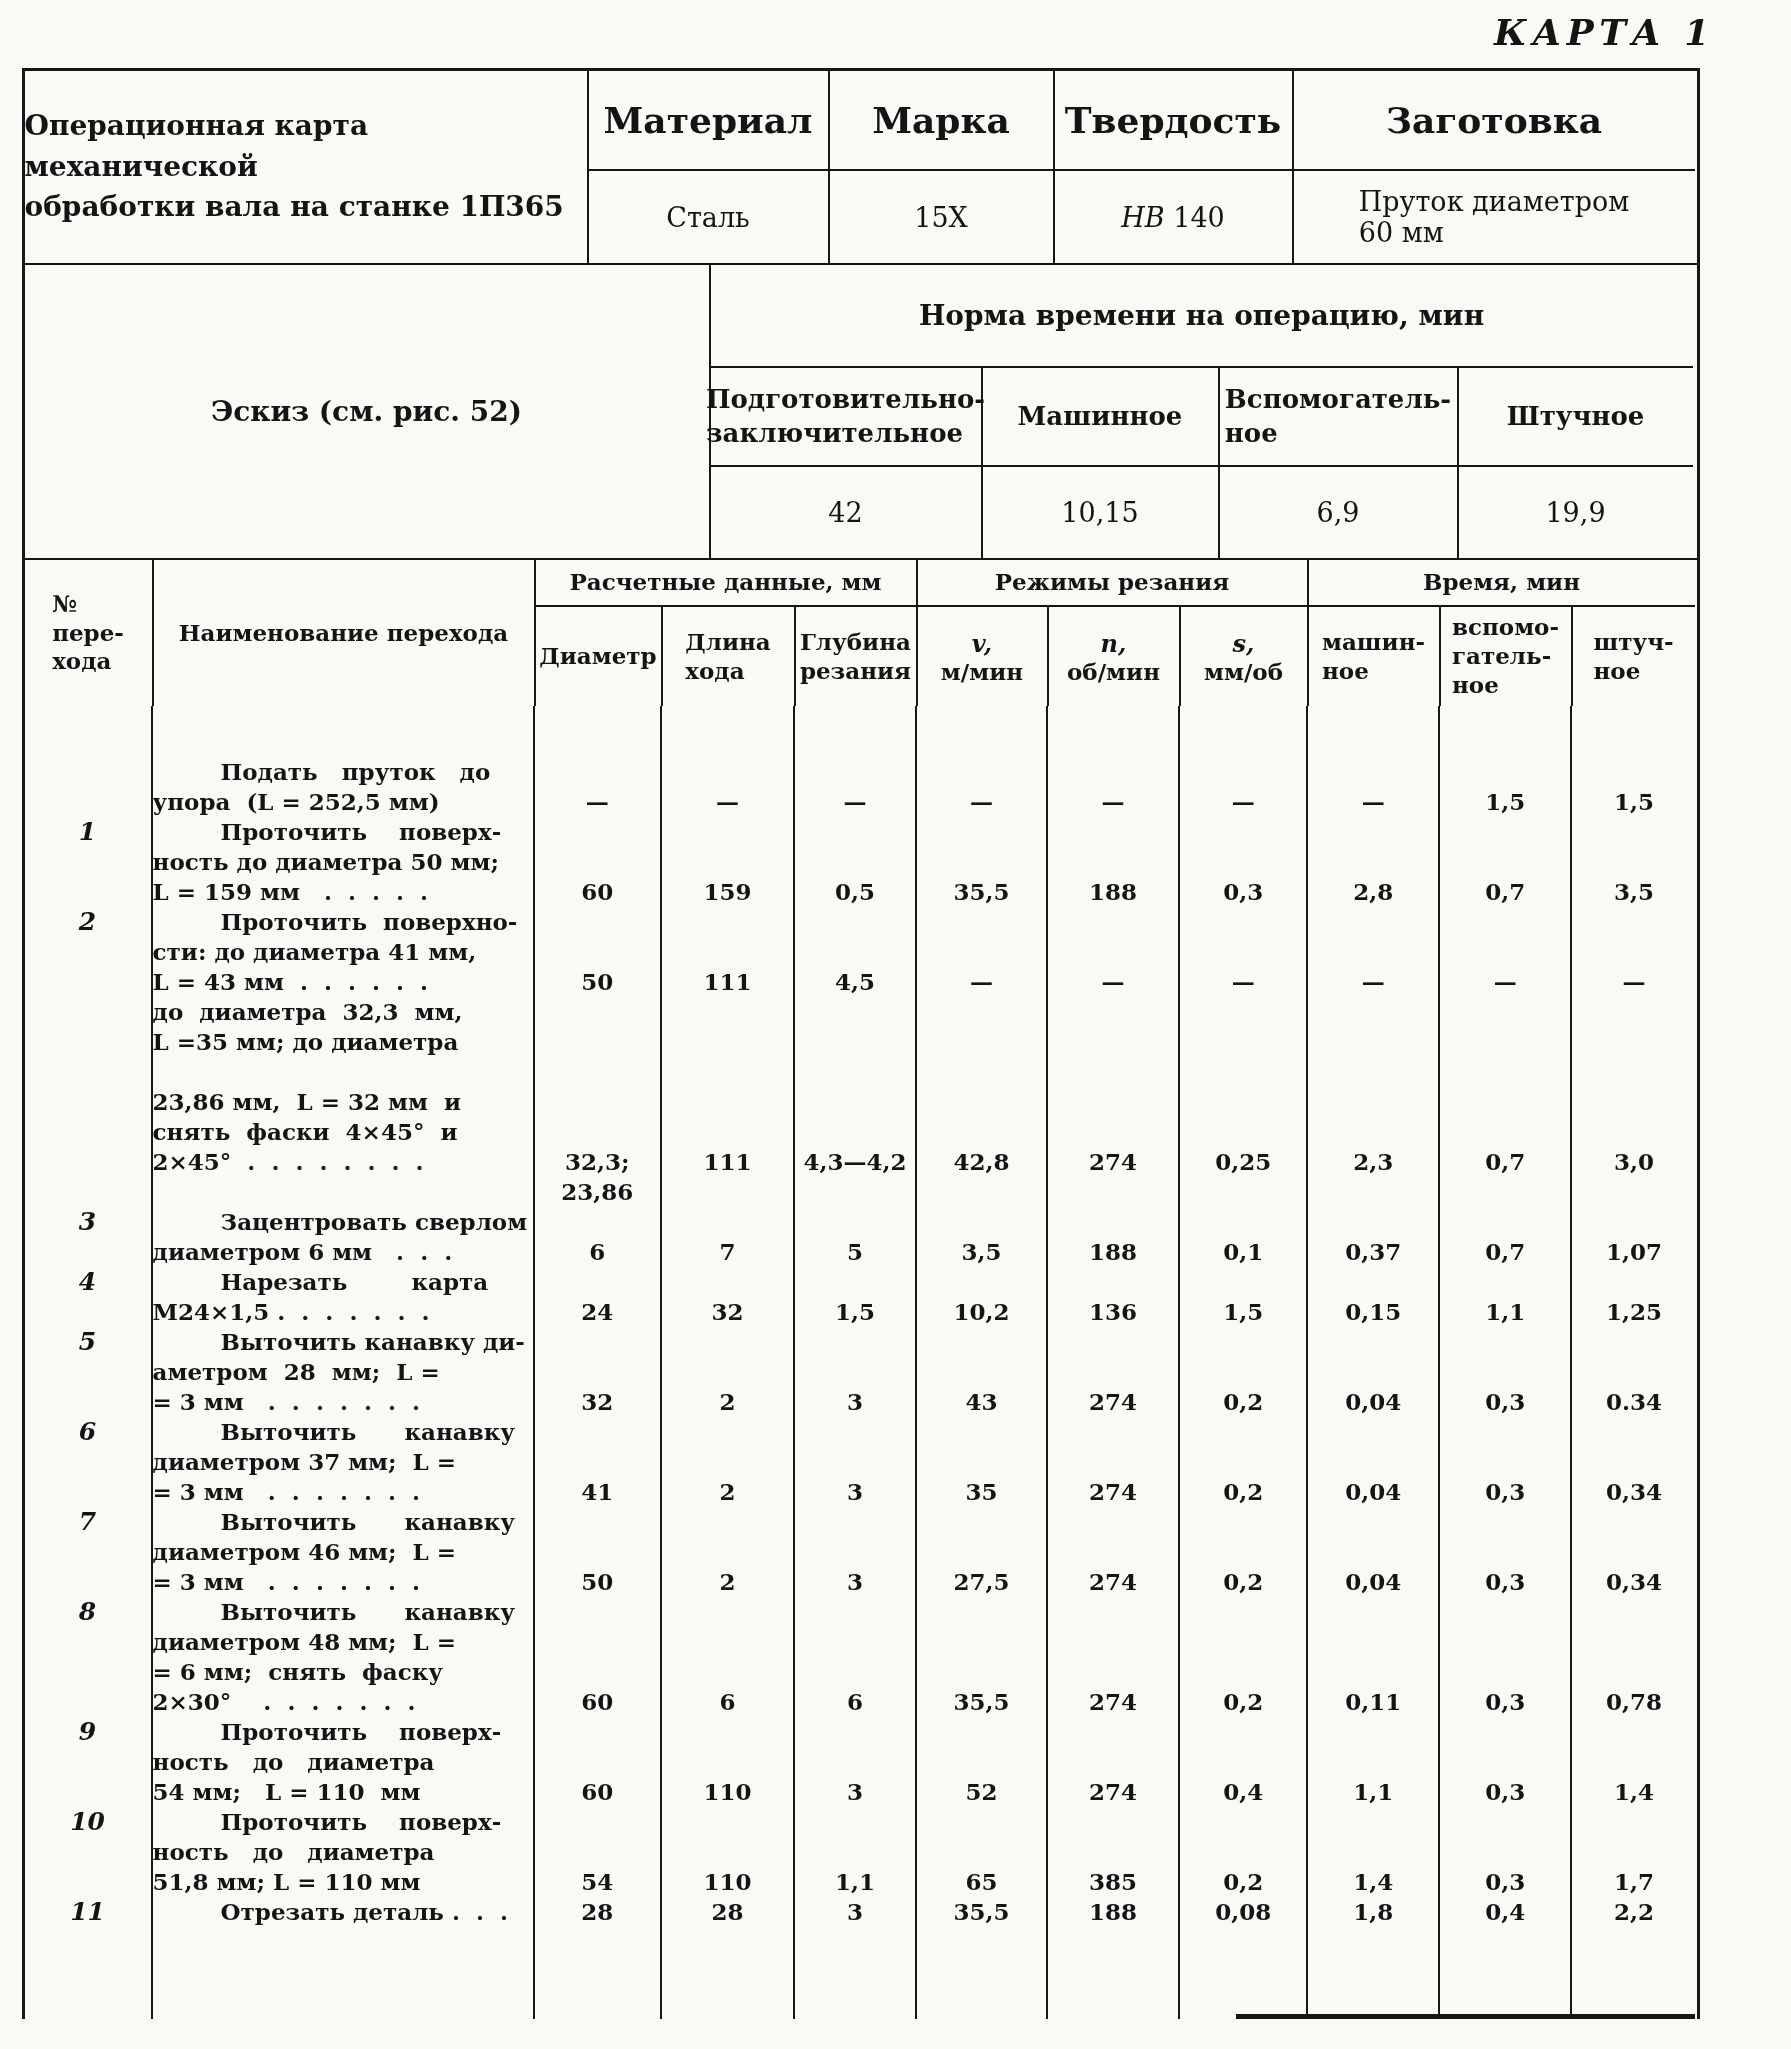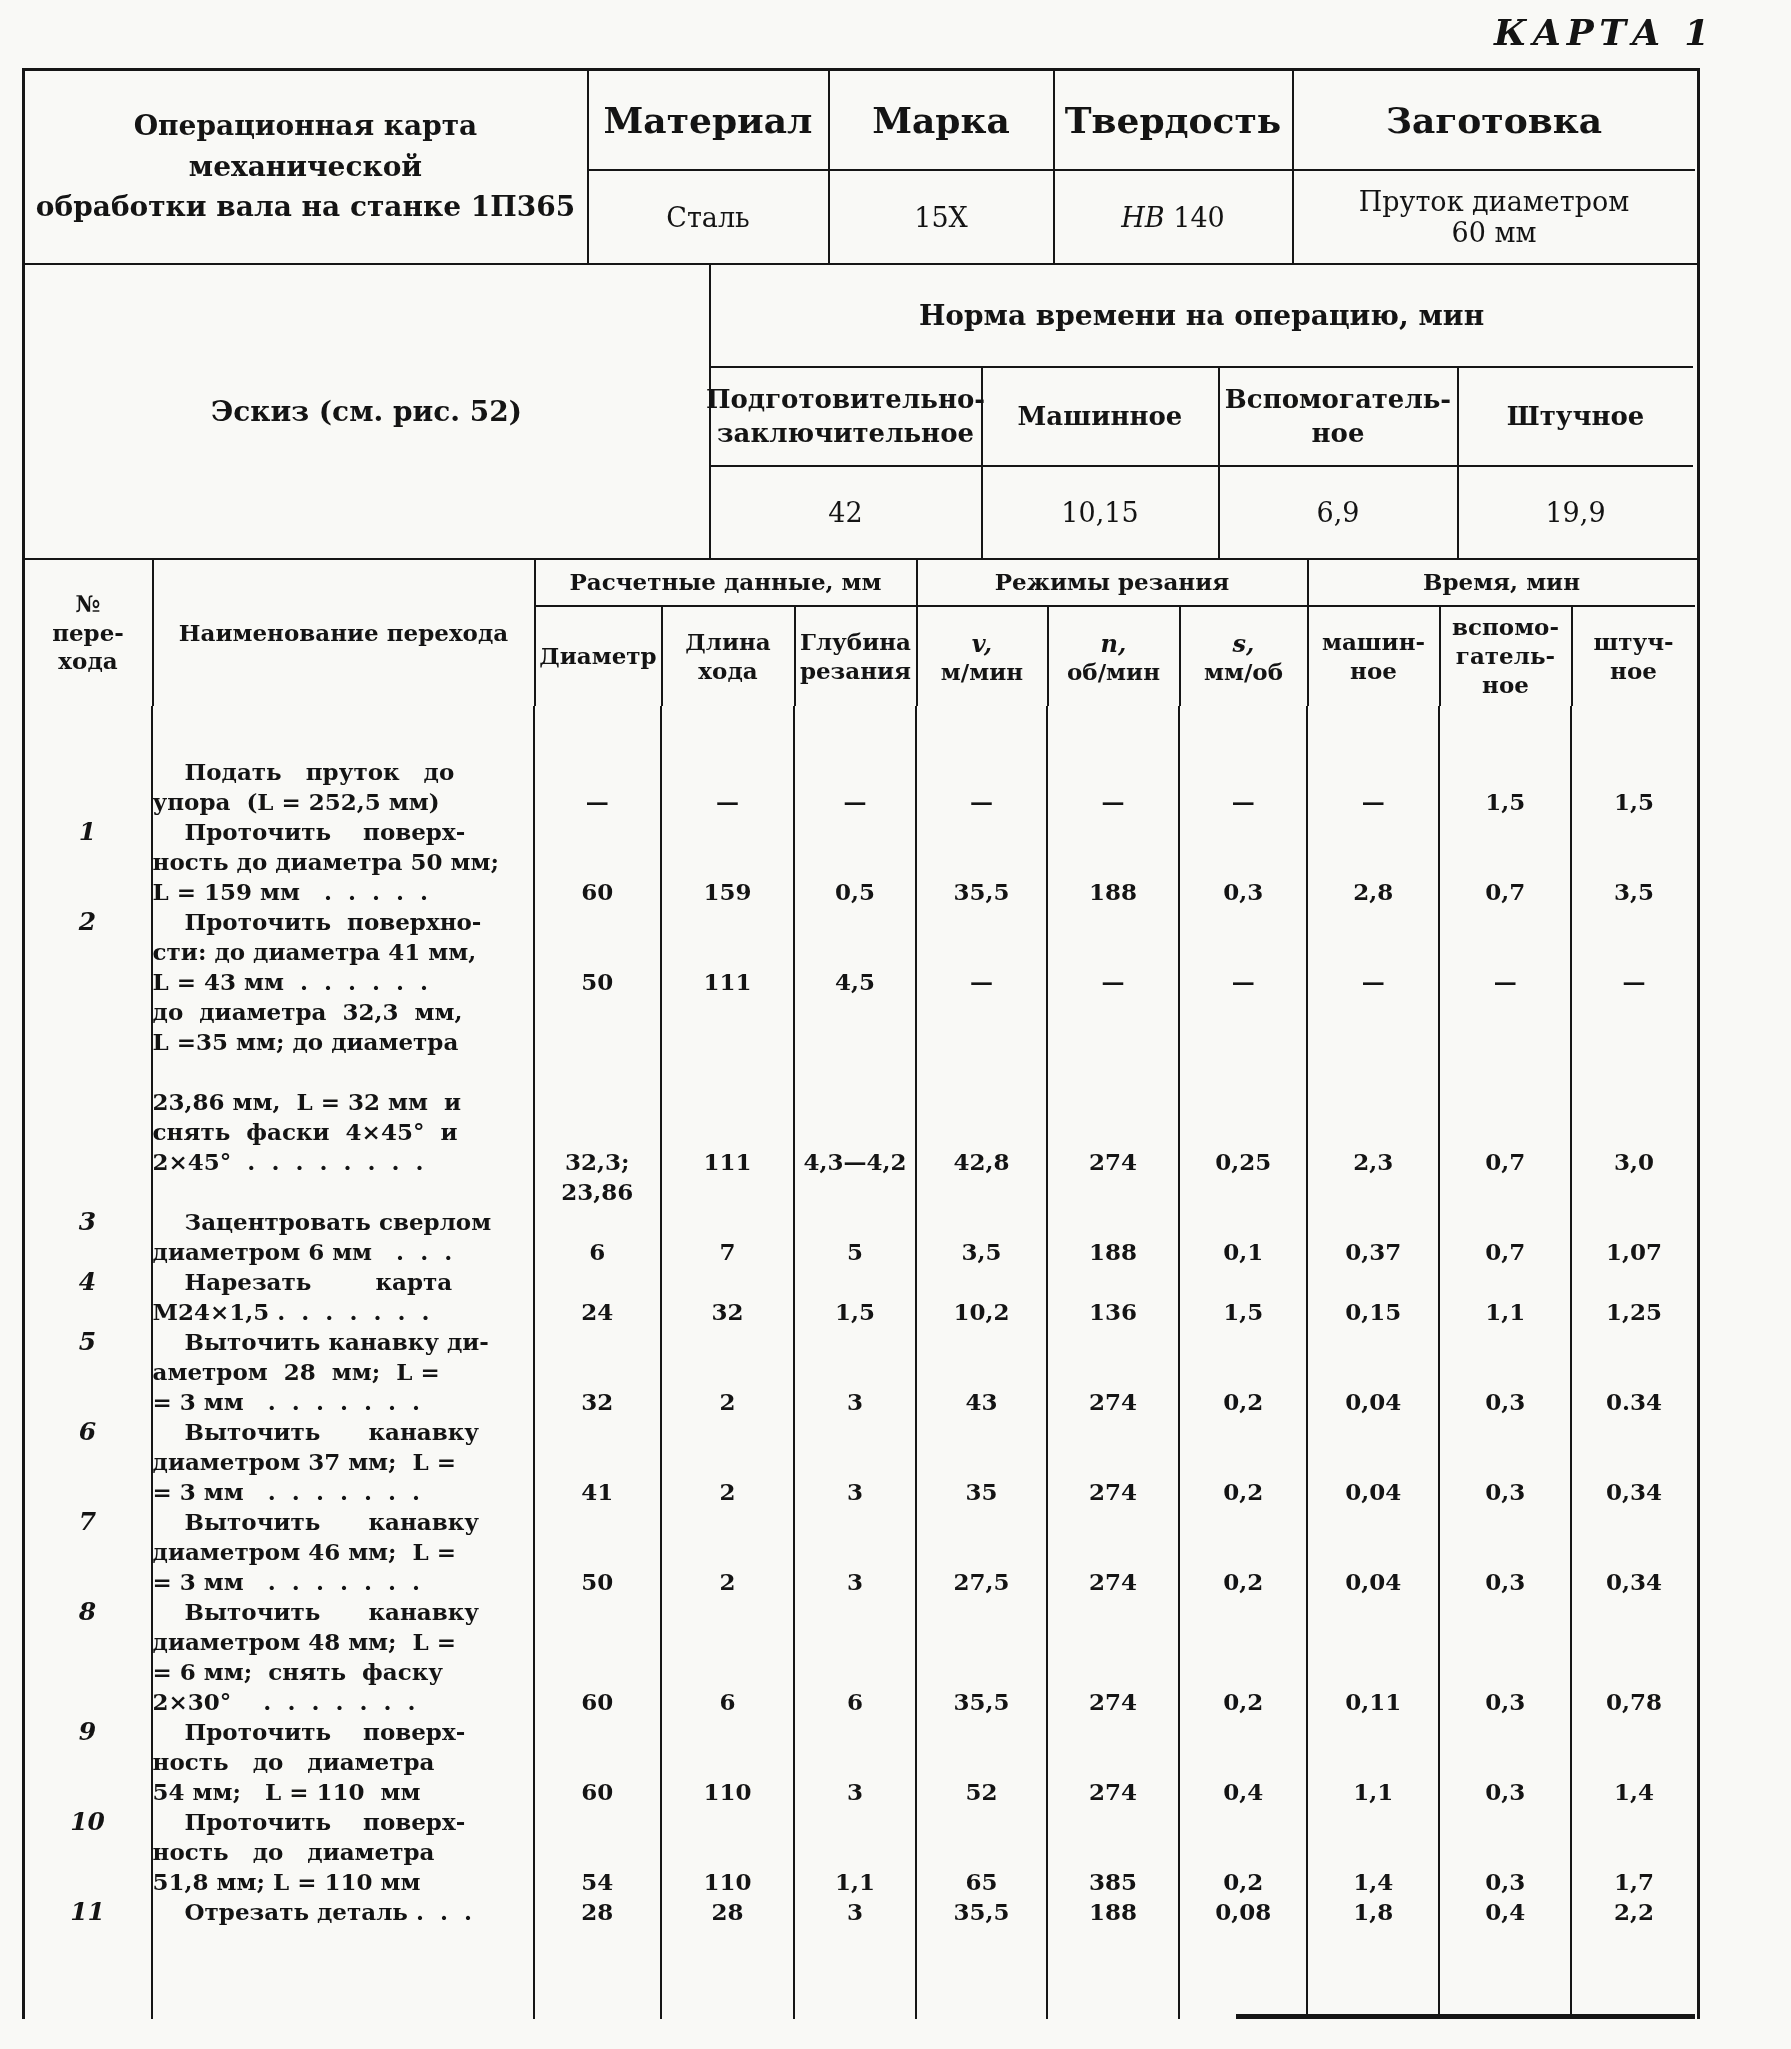--- a/index.html
+++ b/index.html
@@ -14,21 +14,21 @@
     font-style:italic;font-weight:bold;font-size:36px;letter-spacing:5.4px;
   }
   .doc{
     position:absolute;left:21.5px;top:68px;width:1678px;
     border:3.6px solid #161616;border-bottom:none;
     box-sizing:border-box;background:#f9f9f6;
   }
   .grid{display:grid;}
   .cell{
     display:flex;align-items:center;justify-content:center;
-    text-align:center;box-sizing:border-box;
+    text-align:left;box-sizing:border-box;
   }
   .bl{border-left:2.7px solid #161616;}
   .bt{border-top:2.7px solid #161616;}
   .bb{border-bottom:2.7px solid #161616;}
   .prew{white-space:pre-line;}
   
   .band1{grid-template-columns:562px 241px 225px 239px 403px;grid-template-rows:100px 92px;}
   .doc-title{grid-column:1;grid-row:1/3;font-weight:bold;font-size:28px;line-height:1.45;}
   .h31{font-size:36px;font-weight:bold;}
   .h30{font-size:27px;font-weight:normal;}
@@ -45,21 +45,21 @@
   .rowspan2{grid-row:1/3;}
   .sym{font-style:italic;font-size:24px;font-weight:bold;}
   .unit{font-size:23px;font-weight:bold;}
   
   table.tb{border-collapse:collapse;table-layout:fixed;width:1671px;}
   table.tb td{border-left:2.7px solid #161616;padding:0;overflow:visible;}
   table.tb td:first-child{border-left:none;}
   tr.line td{height:30px;}
   td.c-num{font-style:italic;font-weight:bold;font-size:25px;text-align:center;}
   td.c-desc{font-weight:bold;font-size:23px;text-align:left;padding:0 9px 0 7.2px;white-space:pre;}
-  td.c-desc.ind{padding-left:32px;}
+  td.c-desc.ind{padding-left:68px;}
   td.c-val{font-weight:bold;font-size:23px;text-align:center;white-space:pre;}
   .bottom-seg{position:absolute;left:1211px;bottom:0;width:459px;height:5.4px;background:#161616;}
 </style>
 </head>
 <body>
 
 <div class="karta">КАРТА 1</div>
 
 <div class="doc">
 

